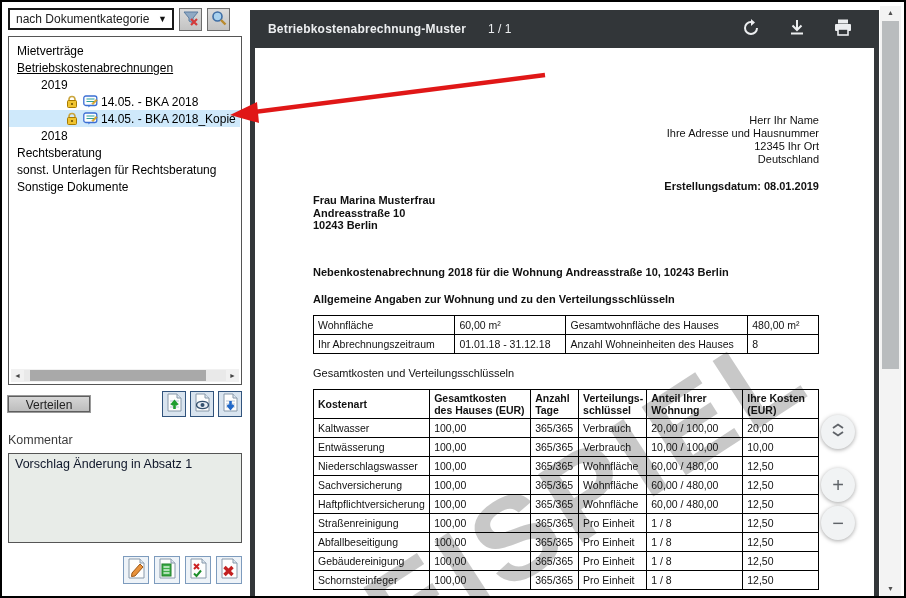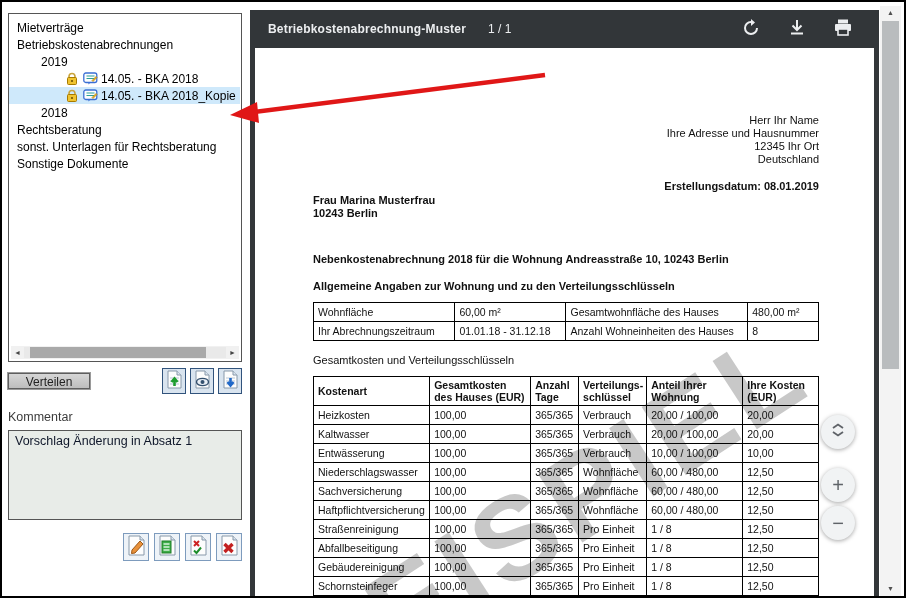--- a/index.html
+++ b/index.html
@@ -61,27 +61,49 @@
   .vscroll .vthumb{position:absolute;left:2px;top:15px;width:17px;height:348px;background:#b9bcbe;}
 
   .arrow-overlay{position:absolute;inset:0;pointer-events:none;}
 </style>
 </head>
 <body>
 
 <div class="screen">
 
   <div class="sidebar">
+    <div class="cat-row">
+      <div class="dropdown">
+        <span>nach Dokumentkategorie</span>
+        <span class="arrow">▼</span>
+      </div>
+      <button class="sq-btn">
+        <span>
+          <svg width="16" height="16" viewBox="0 0 16 16">
+              <polygon points="1,2 15,2 10,8 10,13 6,11 6,8" fill="#8fa9c4" stroke="#5c7da0" stroke-width="1"></polygon>
+              <path d="M8 9 L14 15 M14 9 L8 15" stroke="#d43a3a" stroke-width="2.2"></path>
+            </svg>
+        </span>
+      </button>
+      <button class="sq-btn">
+        <span>
+          <svg width="16" height="16" viewBox="0 0 16 16">
+              <circle cx="6.5" cy="6.5" r="4.5" fill="#a9d2ef" stroke="#3f6ea5" stroke-width="1.6"></circle>
+              <line x1="10" y1="10" x2="14.5" y2="14.5" stroke="#b98a2e" stroke-width="2.4"></line>
+            </svg>
+        </span>
+      </button>
+    </div>
 
     <div class="tree-panel">
       <div id="tree-items">
           <div class="tree-item" style="padding-left: 8px;">
             <span>Mietverträge</span>
           </div>
-          <div class="tree-item" style="padding-left: 8px;">
+          <div class="tree-item" style="padding-left: 8px; text-decoration: underline;">
             <span>Betriebskostenabrechnungen</span>
           </div>
           <div class="tree-item" style="padding-left: 32px;">
             <span>2019</span>
           </div>
           <div class="tree-item" style="padding-left: 56px;">
             <span class="ticon">
               <svg width="14" height="13" viewBox="0 0 14 13">
                 <path d="M4 6 V4.5 a3 3 0 0 1 6 0 V6" fill="none" stroke="#caa53d" stroke-width="1.6"></path>
                 <rect x="2.5" y="5.5" width="9" height="7" rx="1" fill="#f0c431" stroke="#a87b00"></rect>
@@ -256,20 +278,21 @@
       <div class="doc-content">
         <div class="addr-block">
           <div>Herr Ihr Name</div>
           <div>Ihre Adresse und Hausnummer</div>
           <div>12345 Ihr Ort</div>
           <div>Deutschland</div>
         </div>
         <div class="creation-date">Erstellungsdatum: 08.01.2019</div>
         <div class="sender-block">
           <div>Frau Marina Musterfrau</div>
+          <div>Andreasstraße 10</div>
           <div>10243 Berlin</div>
         </div>
         <div class="doc-title">Nebenkostenabrechnung 2018 für die Wohnung Andreasstraße 10, 10243 Berlin</div>
         <div class="sec-heading">Allgemeine Angaben zur Wohnung und zu den Verteilungsschlüsseln</div>
         <table class="doc" id="info-table">
           <colgroup>
               <col style="width:28%">
               <col style="width:22%">
               <col style="width:36%">
               <col style="width:14%">
@@ -304,28 +327,20 @@
                 <th>Kostenart</th>
                 <th>Gesamtkosten des Hauses (EUR)</th>
                 <th>Anzahl Tage</th>
                 <th>Verteilungs­schlüssel</th>
                 <th>Anteil Ihrer Wohnung</th>
                 <th>Ihre Kosten (EUR)</th>
               </tr>
             </thead>
           <tbody>
               <tr>
-                <td>Heizkosten</td>
-                <td>100,00</td>
-                <td>365/365</td>
-                <td>Verbrauch</td>
-                <td>20,00 / 100,00</td>
-                <td>20,00</td>
-              </tr>
-              <tr>
                 <td>Kaltwasser</td>
                 <td>100,00</td>
                 <td>365/365</td>
                 <td>Verbrauch</td>
                 <td>20,00 / 100,00</td>
                 <td>20,00</td>
               </tr>
               <tr>
                 <td>Entwässerung</td>
                 <td>100,00</td>

